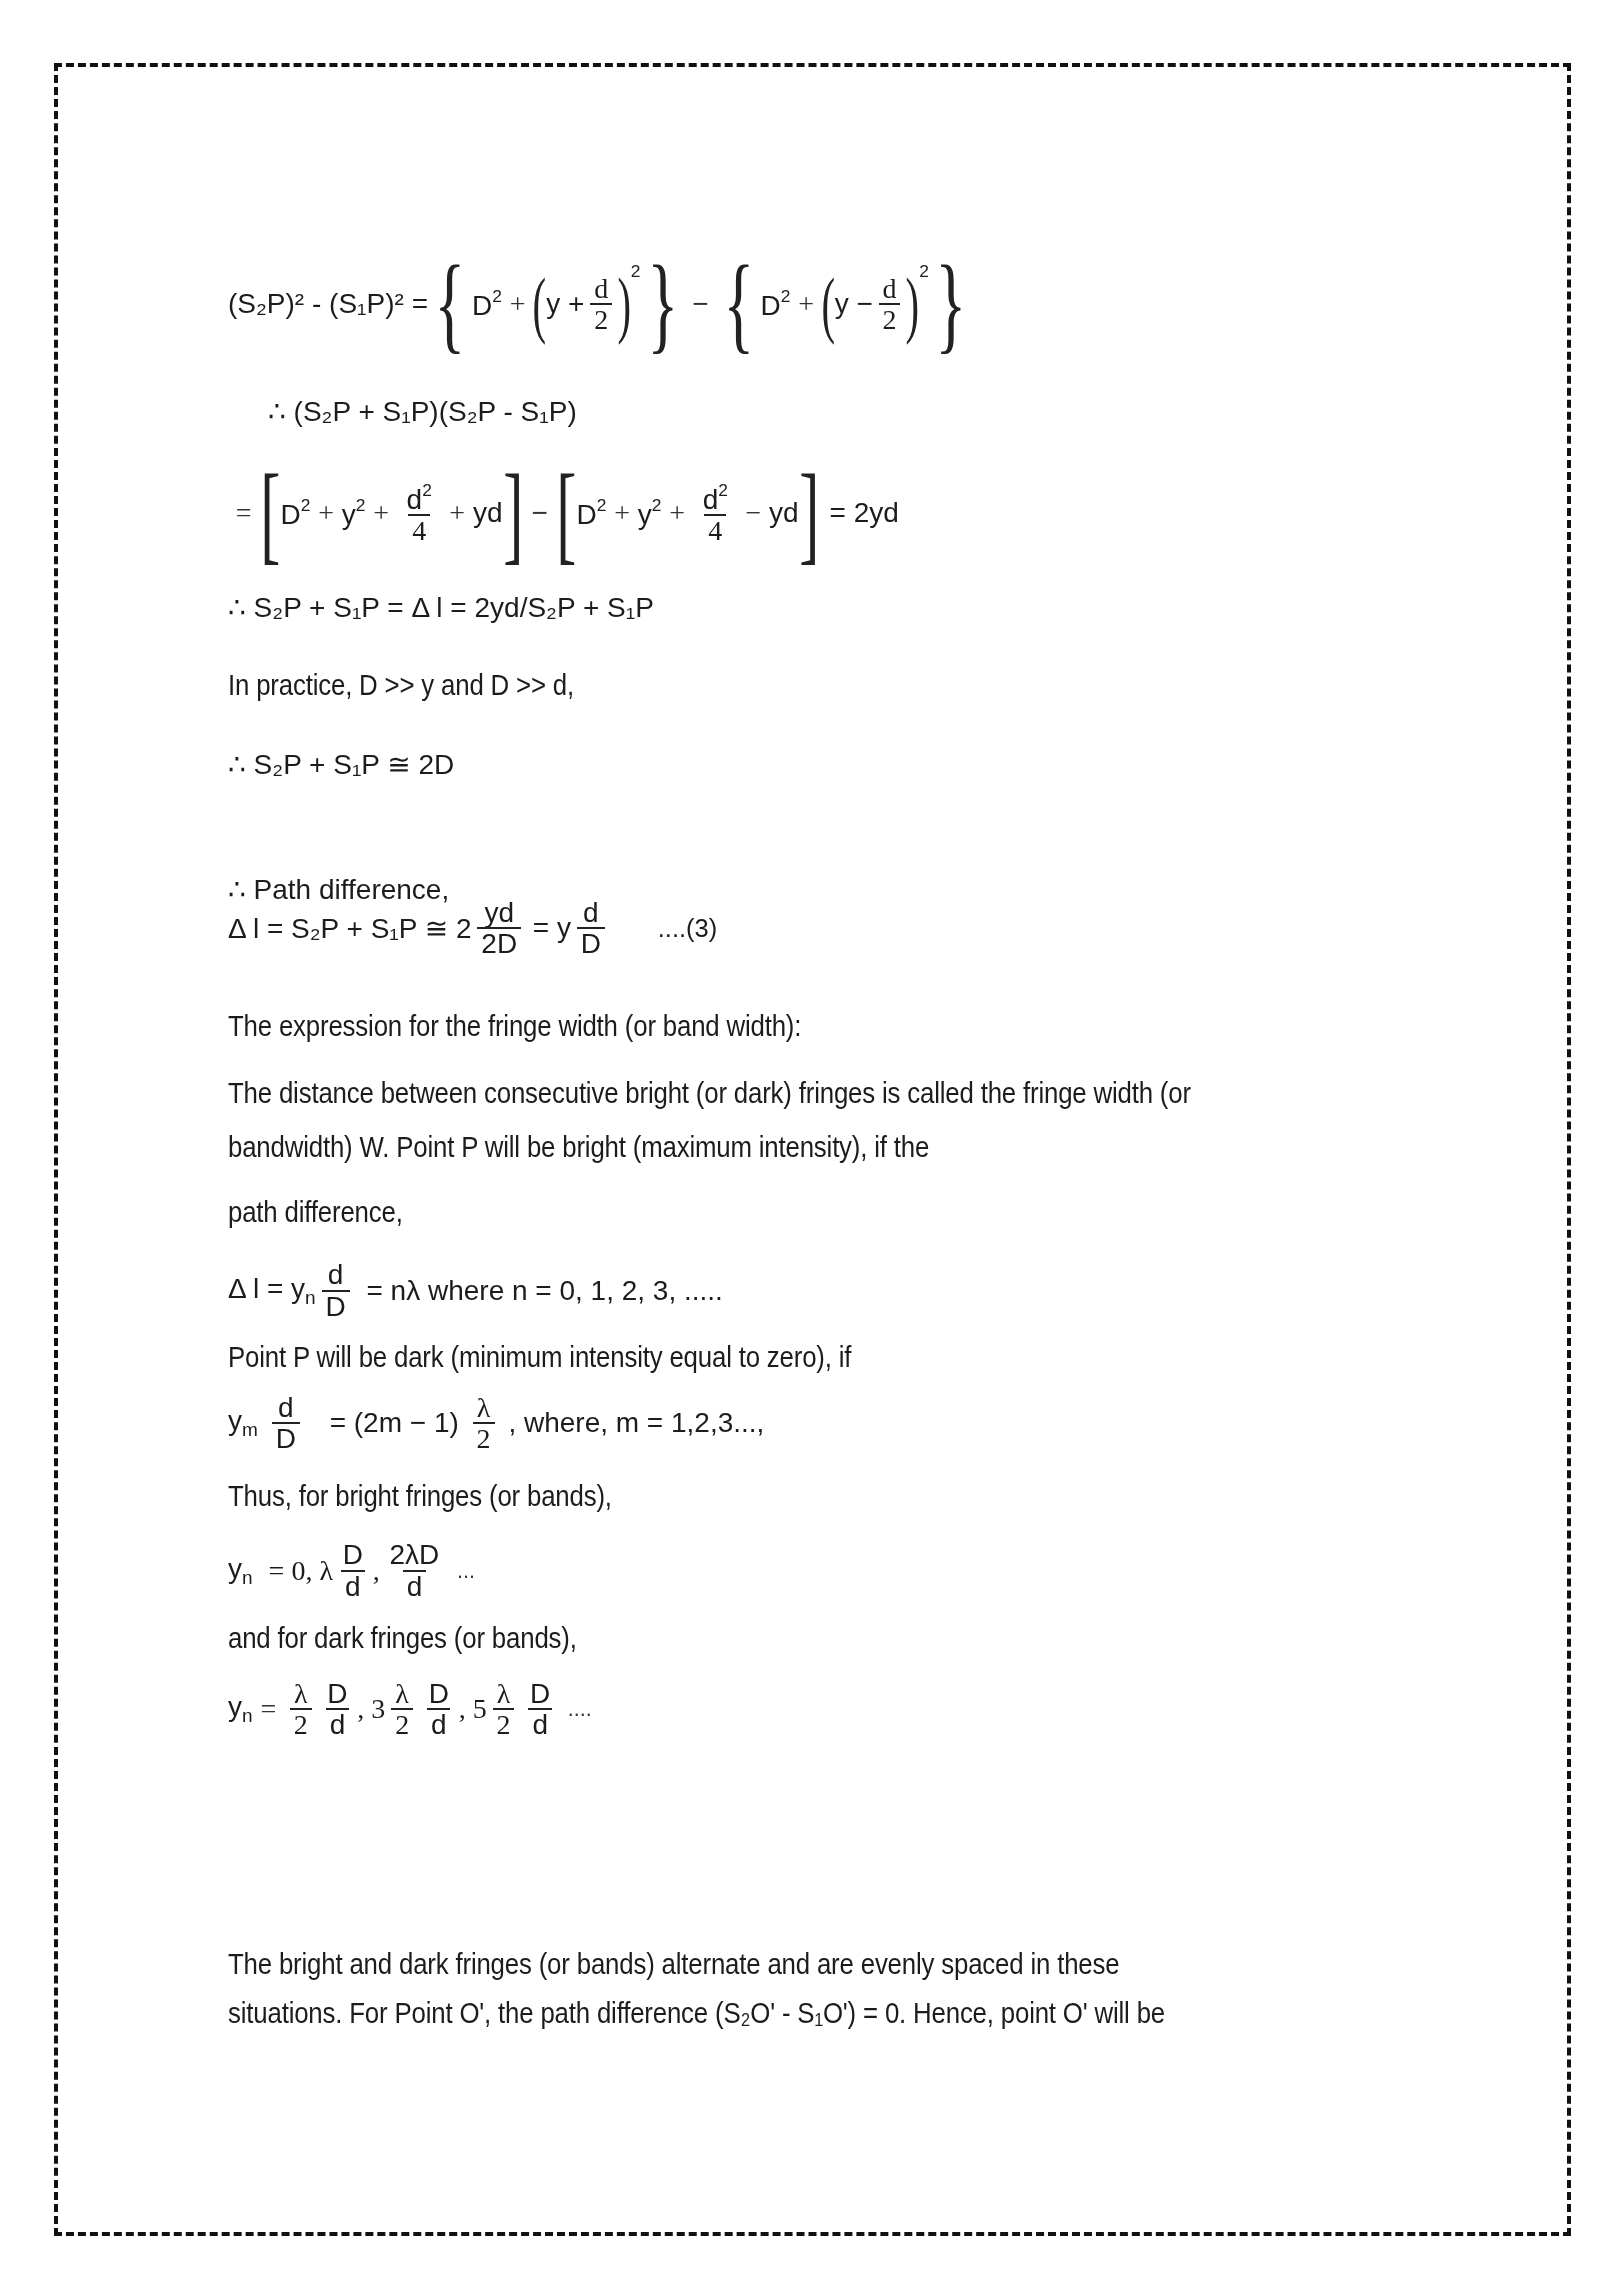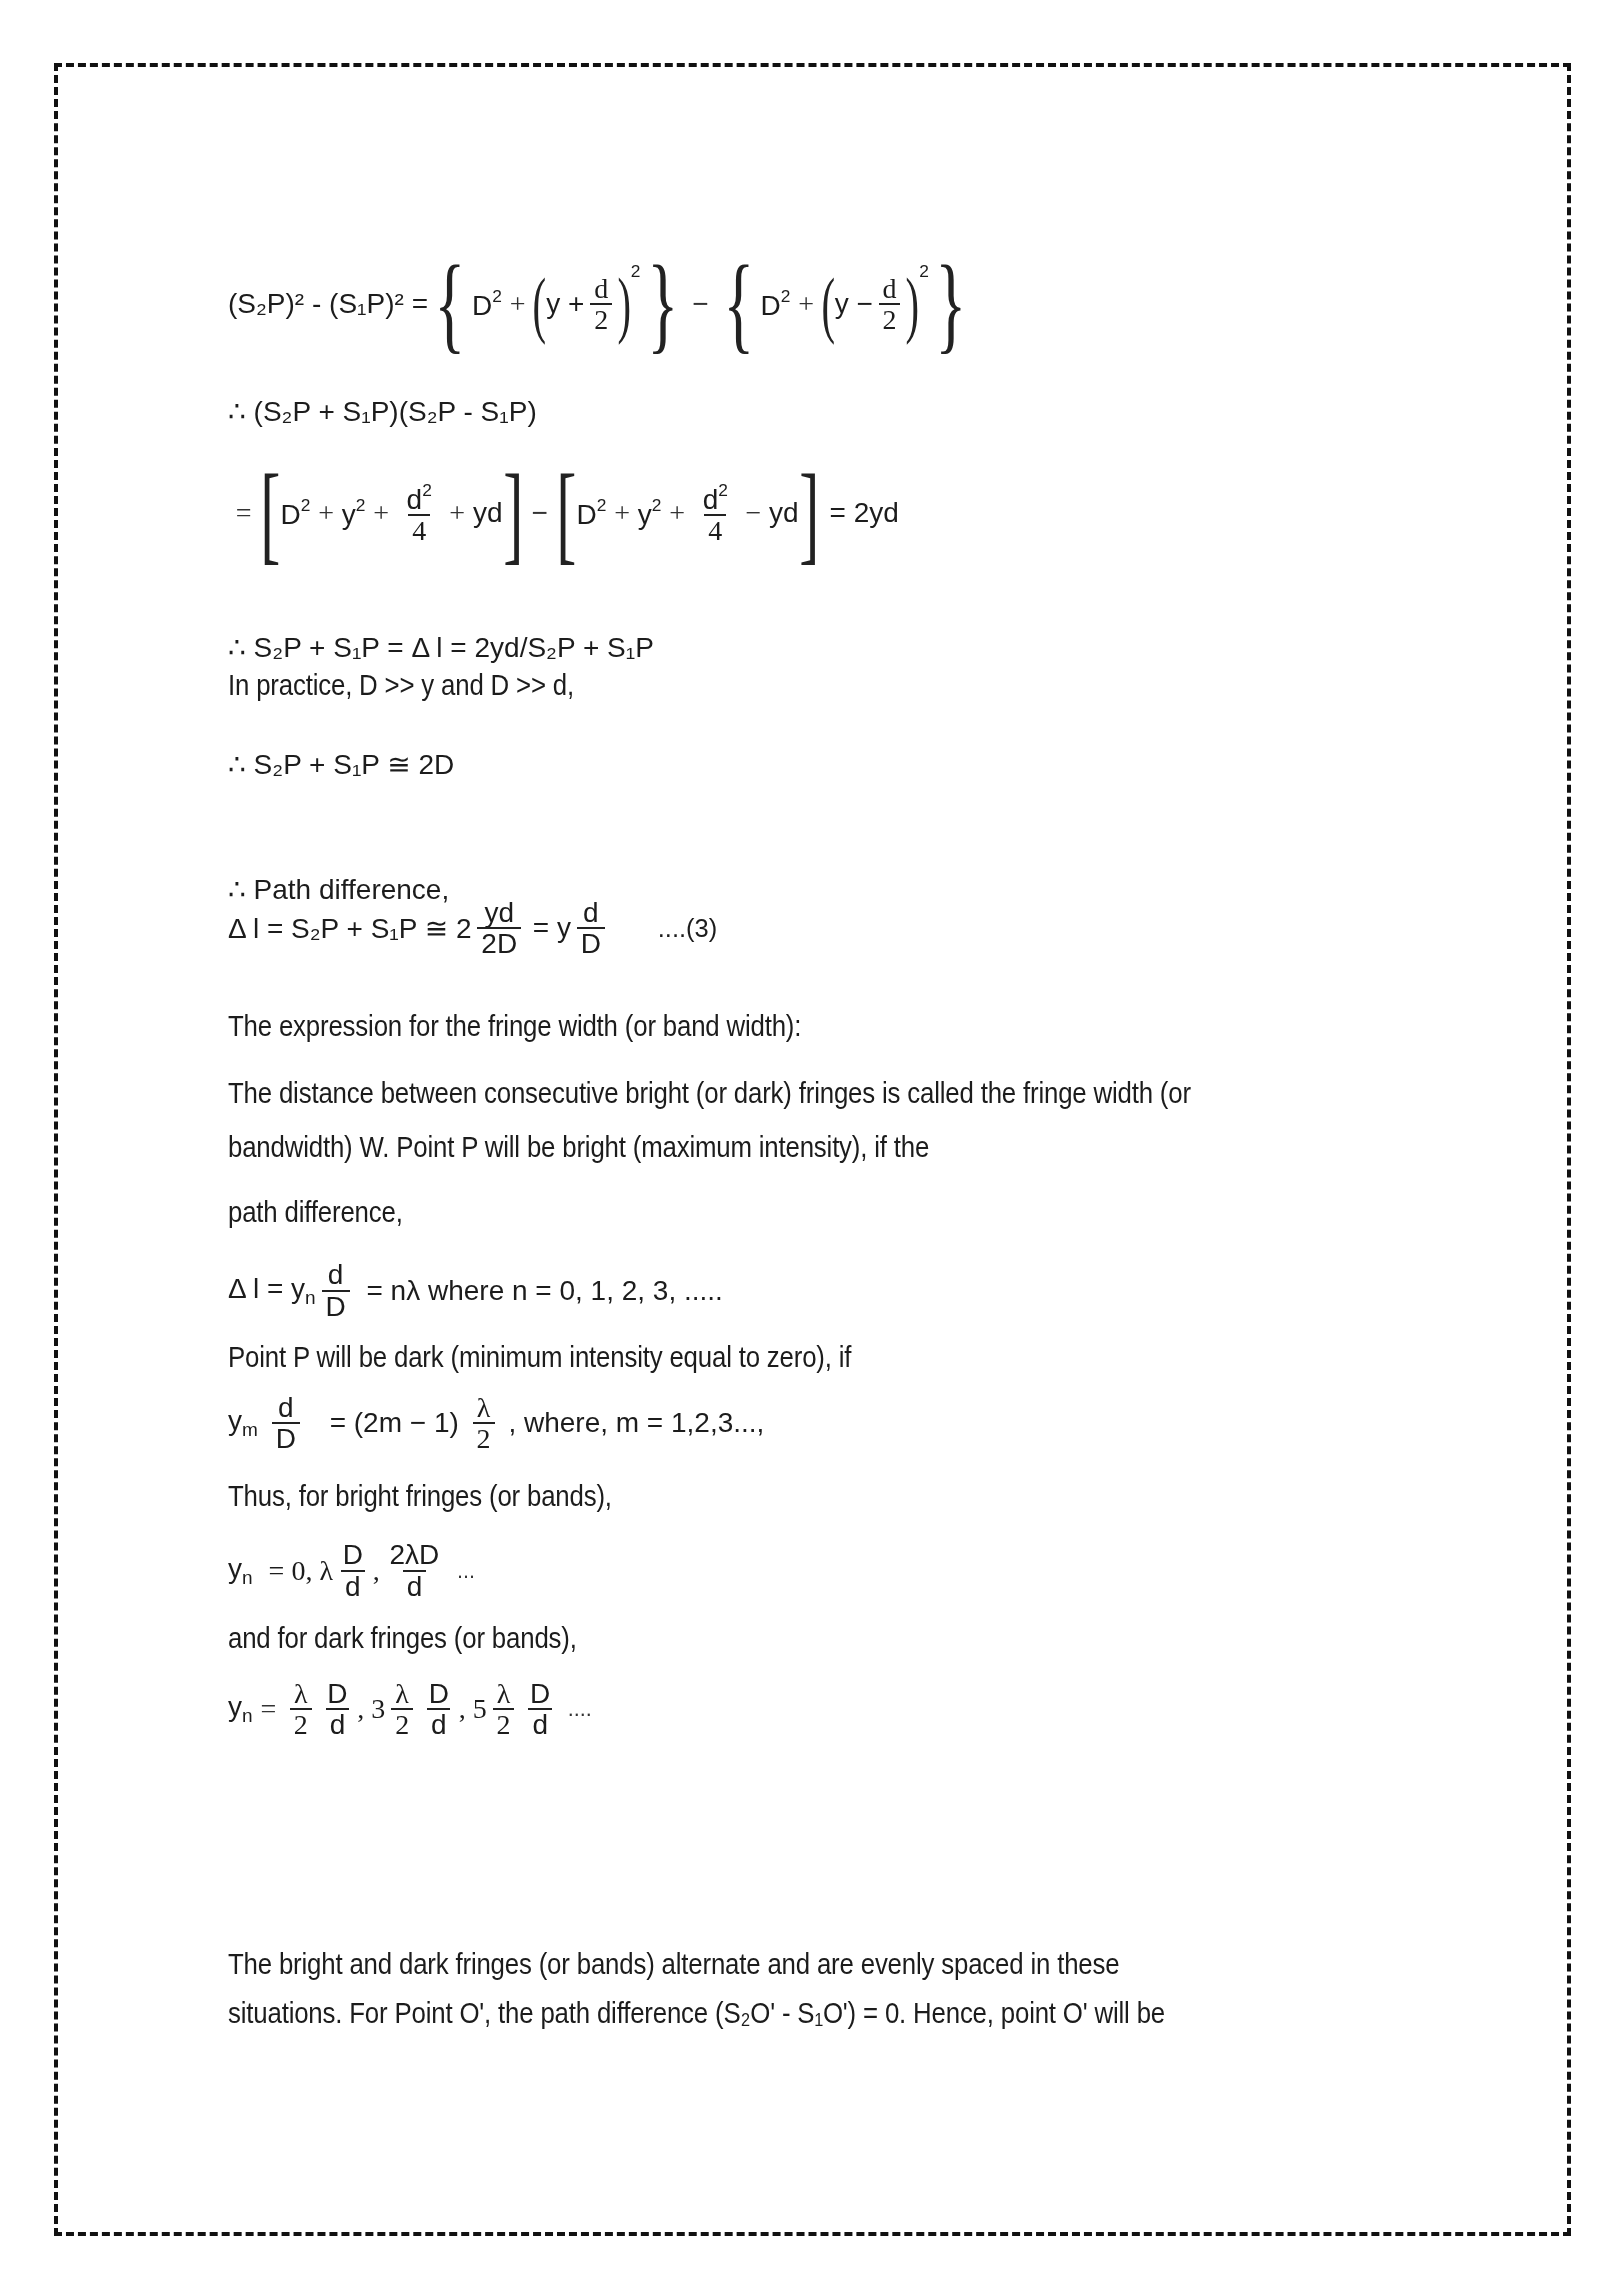--- a/index.html
+++ b/index.html
@@ -51,21 +51,21 @@
   <span>y −</span>
   <span class="frac serif">
       <span class="num">d</span>
       <span class="den">2</span>
     </span>
   <span class="big paren">)</span>
     <sup style="align-self:flex-start;margin-top:7.8px">2</sup>
   <span class="big brace">}</span>
 </div>
 
-<div class="line mth" style="top:392px;height:39px;">
+<div class="line mth" style="top:392px;height:39px;margin-left:40px;">
   <span>∴ (S₂P + S₁P)(S₂P - S₁P)</span>
 </div>
 
 <div class="line mth" style="top:459px;height:108px;">
   <span class="op serif">=</span>
   <span class="big bracket">[</span>
   <span>D<sup>2</sup></span>
     <span class="op serif">+</span>
     <span>y<sup>2</sup></span>
     <span class="op serif">+</span>
@@ -85,21 +85,21 @@
   <span class="frac">
       <span class="num">d<sup>2</sup></span>
       <span class="den serif">4</span>
     </span>
   <span class="op serif">−</span>
     <span>yd</span>
   <span class="big bracket">]</span>
   <span style="margin-left:9.8px">= 2yd</span>
 </div>
 
-<div class="line mth" style="top:588px;height:39px;margin-top:40px;">
+<div class="line mth" style="top:588px;height:39px;">
   <span>∴ S₂P + S₁P = Δ l = 2yd/S₂P + S₁P</span>
 </div>
 
 <div class="line txt" style="top:668px;">In practice, D &gt;&gt; y and D &gt;&gt; d,</div>
 <div class="line mth" style="top:745px;height:39px;">
   <span>∴ S₂P + S₁P ≅ 2D</span>
 </div>
 <div class="line mth" style="top:870px;height:39px;">
   <span>∴ Path difference,</span>
 </div>

